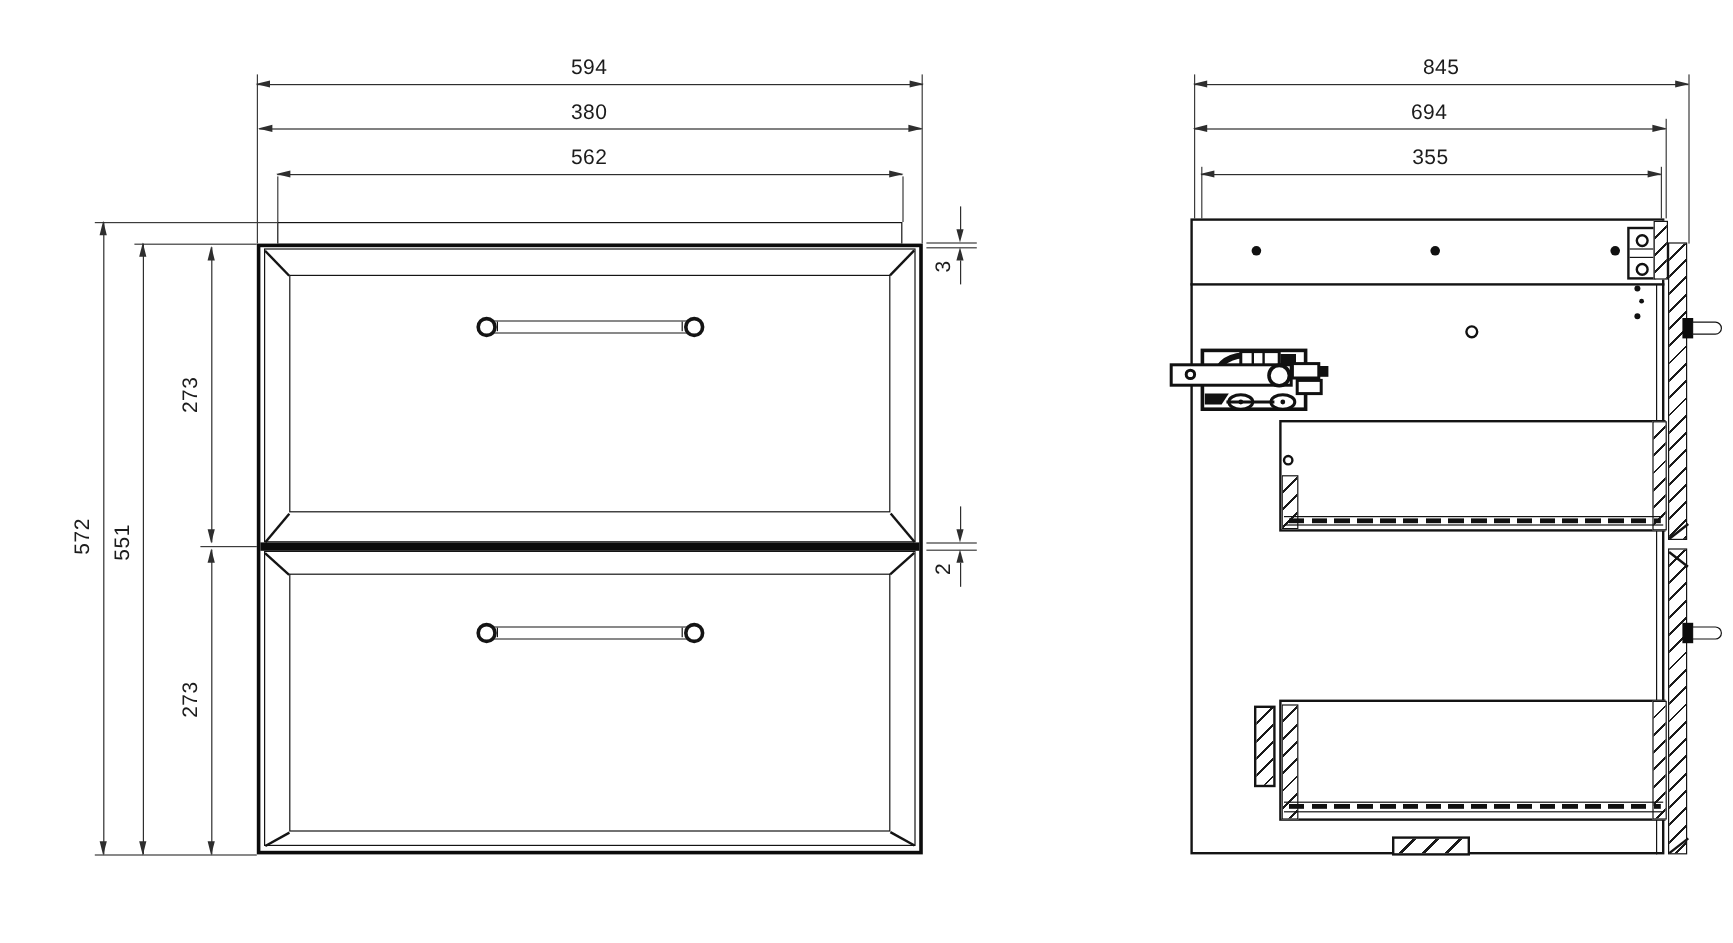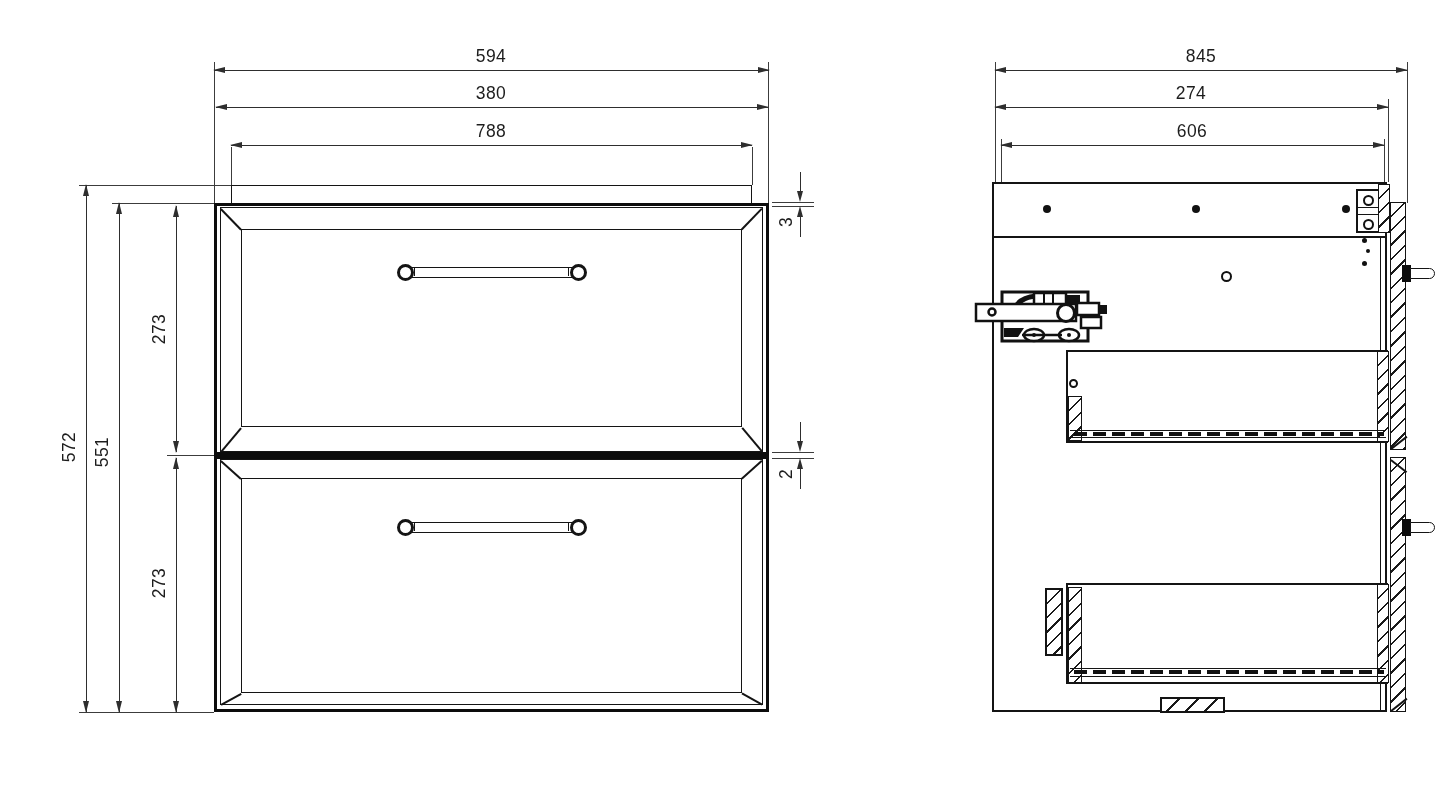--- a/index.html
+++ b/index.html
@@ -48,21 +48,21 @@
     <div class="exth" style="left:55px;top:185px;width:152px"></div>
     <div class="exth" style="left:88px;top:203px;width:102px"></div>
     <div class="exth" style="left:55px;top:712px;width:135px"></div>
     <div class="exth" style="left:143px;top:455px;width:49px"></div>
 
     <div class="dim-h" style="left:190px;top:70px;width:555px"></div>
     <div class="dlabel" style="left:467px;top:46px">594</div>
     <div class="dim-h" style="left:192px;top:107px;width:552px"></div>
     <div class="dlabel" style="left:467px;top:83px">380</div>
     <div class="dim-h" style="left:207px;top:145px;width:521px"></div>
-    <div class="dlabel" style="left:467px;top:121px">788</div>
+    <div class="dlabel" style="left:467px;top:121px">562</div>
 
     <div class="dim-v" style="left:62px;top:185px;height:527px"></div>
     <div class="dlabel-v" style="left:45px;top:447px">572</div>
     <div class="dim-v" style="left:95px;top:203px;height:509px"></div>
     <div class="dlabel-v" style="left:78px;top:452px">551</div>
     <div class="dim-v" style="left:152px;top:206px;height:246px"></div>
     <div class="dlabel-v" style="left:135px;top:329px">273</div>
     <div class="dim-v" style="left:152px;top:458px;height:254px"></div>
     <div class="dlabel-v" style="left:135px;top:583px">273</div>
 
@@ -117,23 +117,23 @@
 
     <div class="extv" style="left:971px;top:62px;height:120px"></div>
     <div class="extv" style="left:1383px;top:62px;height:141px"></div>
     <div class="extv" style="left:1364px;top:99px;height:83px"></div>
     <div class="extv" style="left:977px;top:139px;height:43px"></div>
     <div class="extv" style="left:1360px;top:139px;height:43px"></div>
 
     <div class="dim-h" style="left:971px;top:70px;width:412px"></div>
     <div class="dlabel" style="left:1177px;top:46px">845</div>
     <div class="dim-h" style="left:971px;top:107px;width:393px"></div>
-    <div class="dlabel" style="left:1167px;top:83px">274</div>
+    <div class="dlabel" style="left:1167px;top:83px">694</div>
     <div class="dim-h" style="left:977px;top:145px;width:383px"></div>
-    <div class="dlabel" style="left:1168px;top:121px">606</div>
+    <div class="dlabel" style="left:1168px;top:121px">355</div>
 
     <div class="rect nofill" style="left:968px;top:182px;width:395px;height:530px;border-width:2px"></div>
     <div class="hline" style="left:968px;top:236px;width:395px"></div>
     <div class="vline" style="left:1356px;top:237px;height:475px;width:1.2px"></div>
 
     <div class="dot" style="left:1019px;top:205px;width:8px;height:8px"></div>
     <div class="dot" style="left:1168px;top:205px;width:8px;height:8px"></div>
     <div class="dot" style="left:1318px;top:205px;width:8px;height:8px"></div>
 
     <div class="rect nofill" style="left:1332px;top:189px;width:24px;height:44px;border-width:2.5px"></div>

